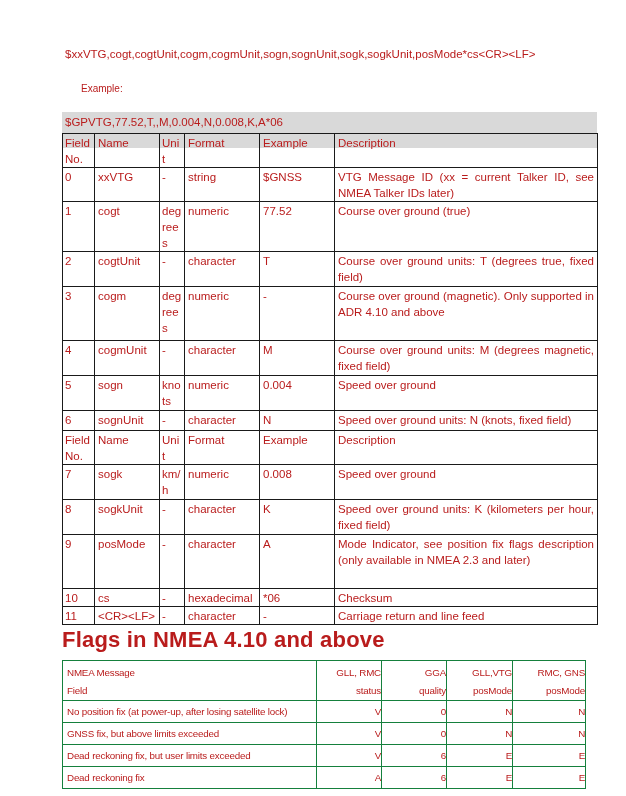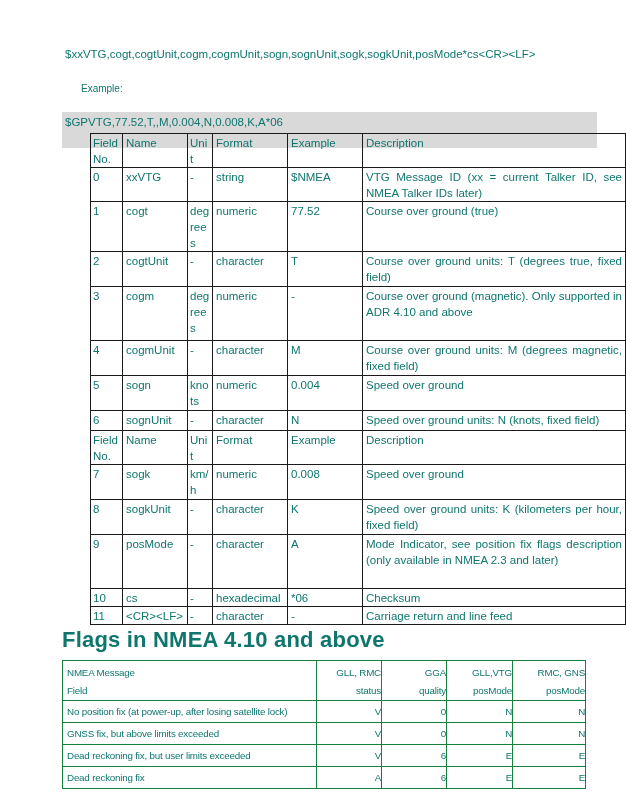--- a/index.html
+++ b/index.html
@@ -2,21 +2,21 @@
 <html><head>
 <meta charset="utf-8">
 <style>
   html, body { margin: 0; padding: 0; background: #ffffff; }
   .page {
     position: relative;
     width: 626px;
     height: 796px;
     background: #ffffff;
     font-family: "Liberation Sans", "DejaVu Sans", sans-serif;
-    color: #0f766e;
+    color: #b91c1c;
     overflow: hidden;
   }
   .syntax-line {
     position: absolute;
     left: 65px; top: 48px;
     font-size: 11.5px;
     white-space: nowrap;
   }
   .example-label {
     position: absolute;
@@ -33,21 +33,20 @@
     line-height: 20px;
     padding-left: 3px;
     white-space: nowrap;
   }
   table.msg {
     position: absolute;
     left: 62px; top: 133px;
     width: 535px;
     border-collapse: collapse;
     table-layout: fixed;
-    margin-left: 28px;
   }
   table.msg td {
     border: 1px solid #1a1a1a;
     vertical-align: top;
     font-size: 11.5px;
     line-height: 16px;
     padding: 1px 3px 0 3px;
     overflow: hidden;
   }
   table.msg td.c0 { padding: 1px 2px 0 2px; }
@@ -126,21 +125,21 @@
           <td class="c2">Unit</td>
           <td class="c3">Format</td>
           <td class="c4">Example</td>
           <td class="c5">Description</td>
         </tr>
         <tr>
           <td class="c0">0</td>
           <td class="c1">xxVTG</td>
           <td class="c2">-</td>
           <td class="c3">string</td>
-          <td class="c4">$NMEA</td>
+          <td class="c4">$GNSS</td>
           <td class="c5">VTG Message ID (xx = current Talker ID, see NMEA Talker IDs later)</td>
         </tr>
         <tr>
           <td class="c0">1</td>
           <td class="c1">cogt</td>
           <td class="c2">degrees</td>
           <td class="c3">numeric</td>
           <td class="c4">77.52</td>
           <td class="c5">Course over ground (true)</td>
         </tr>

